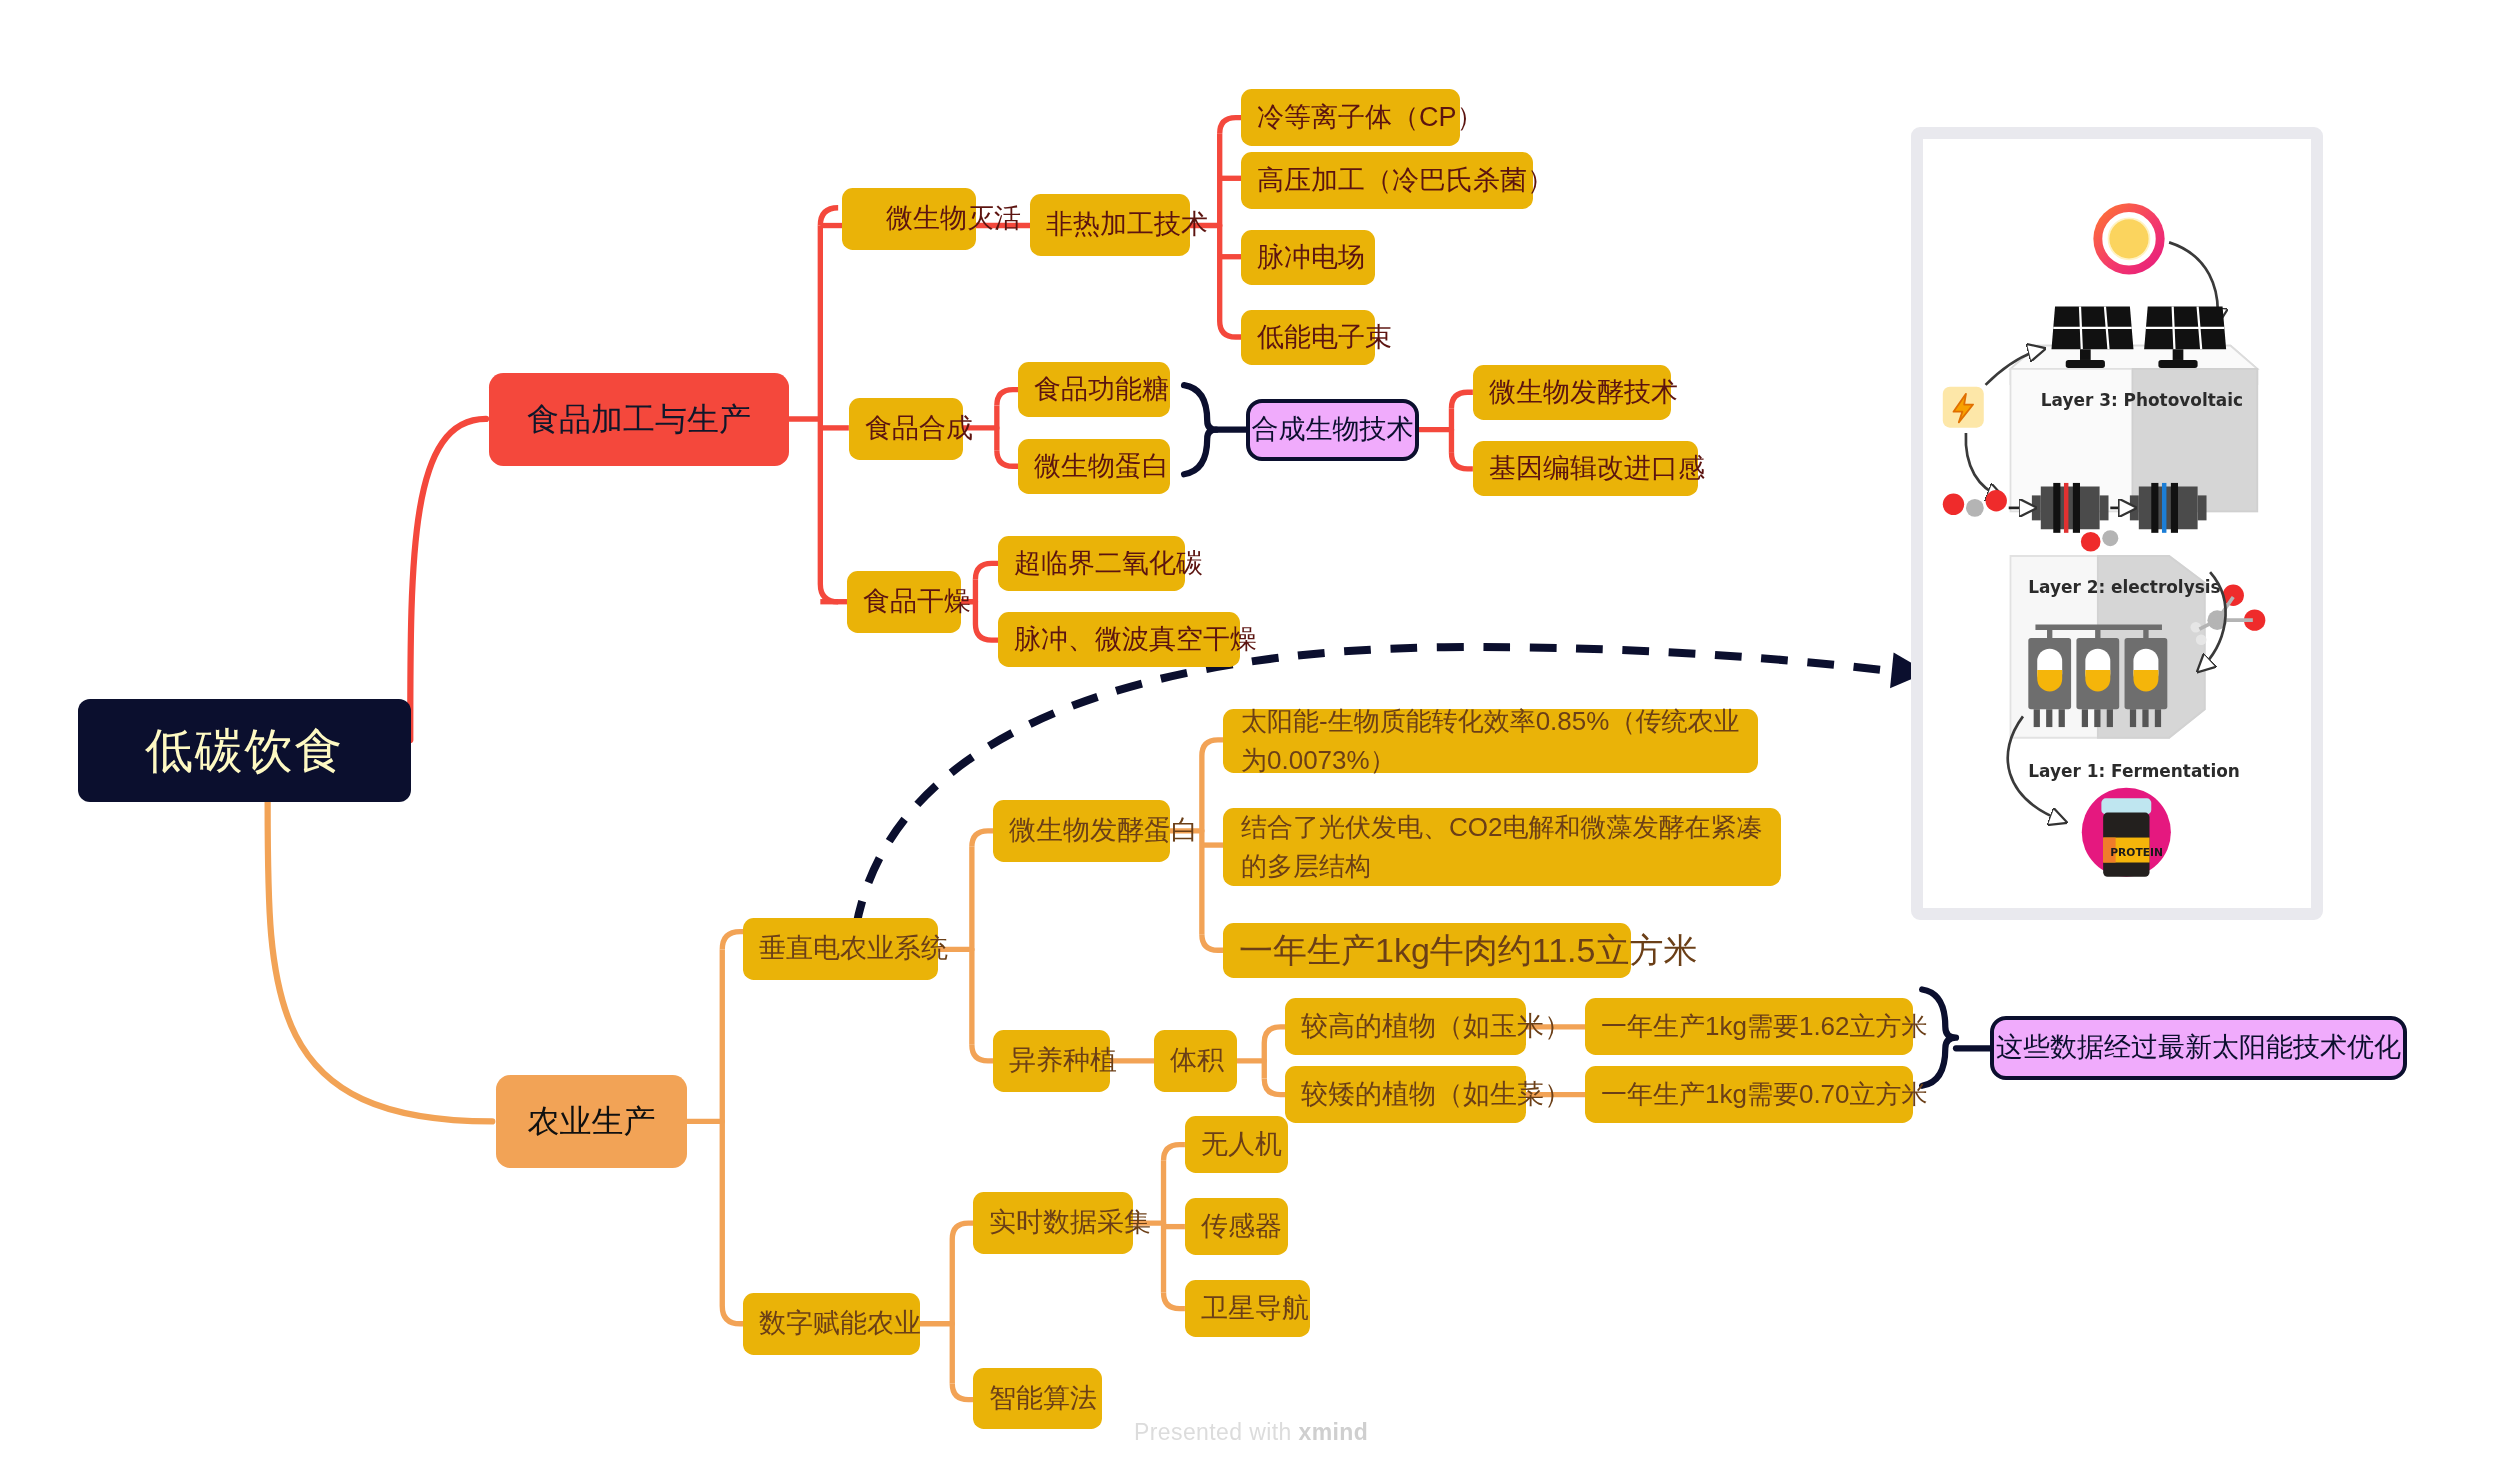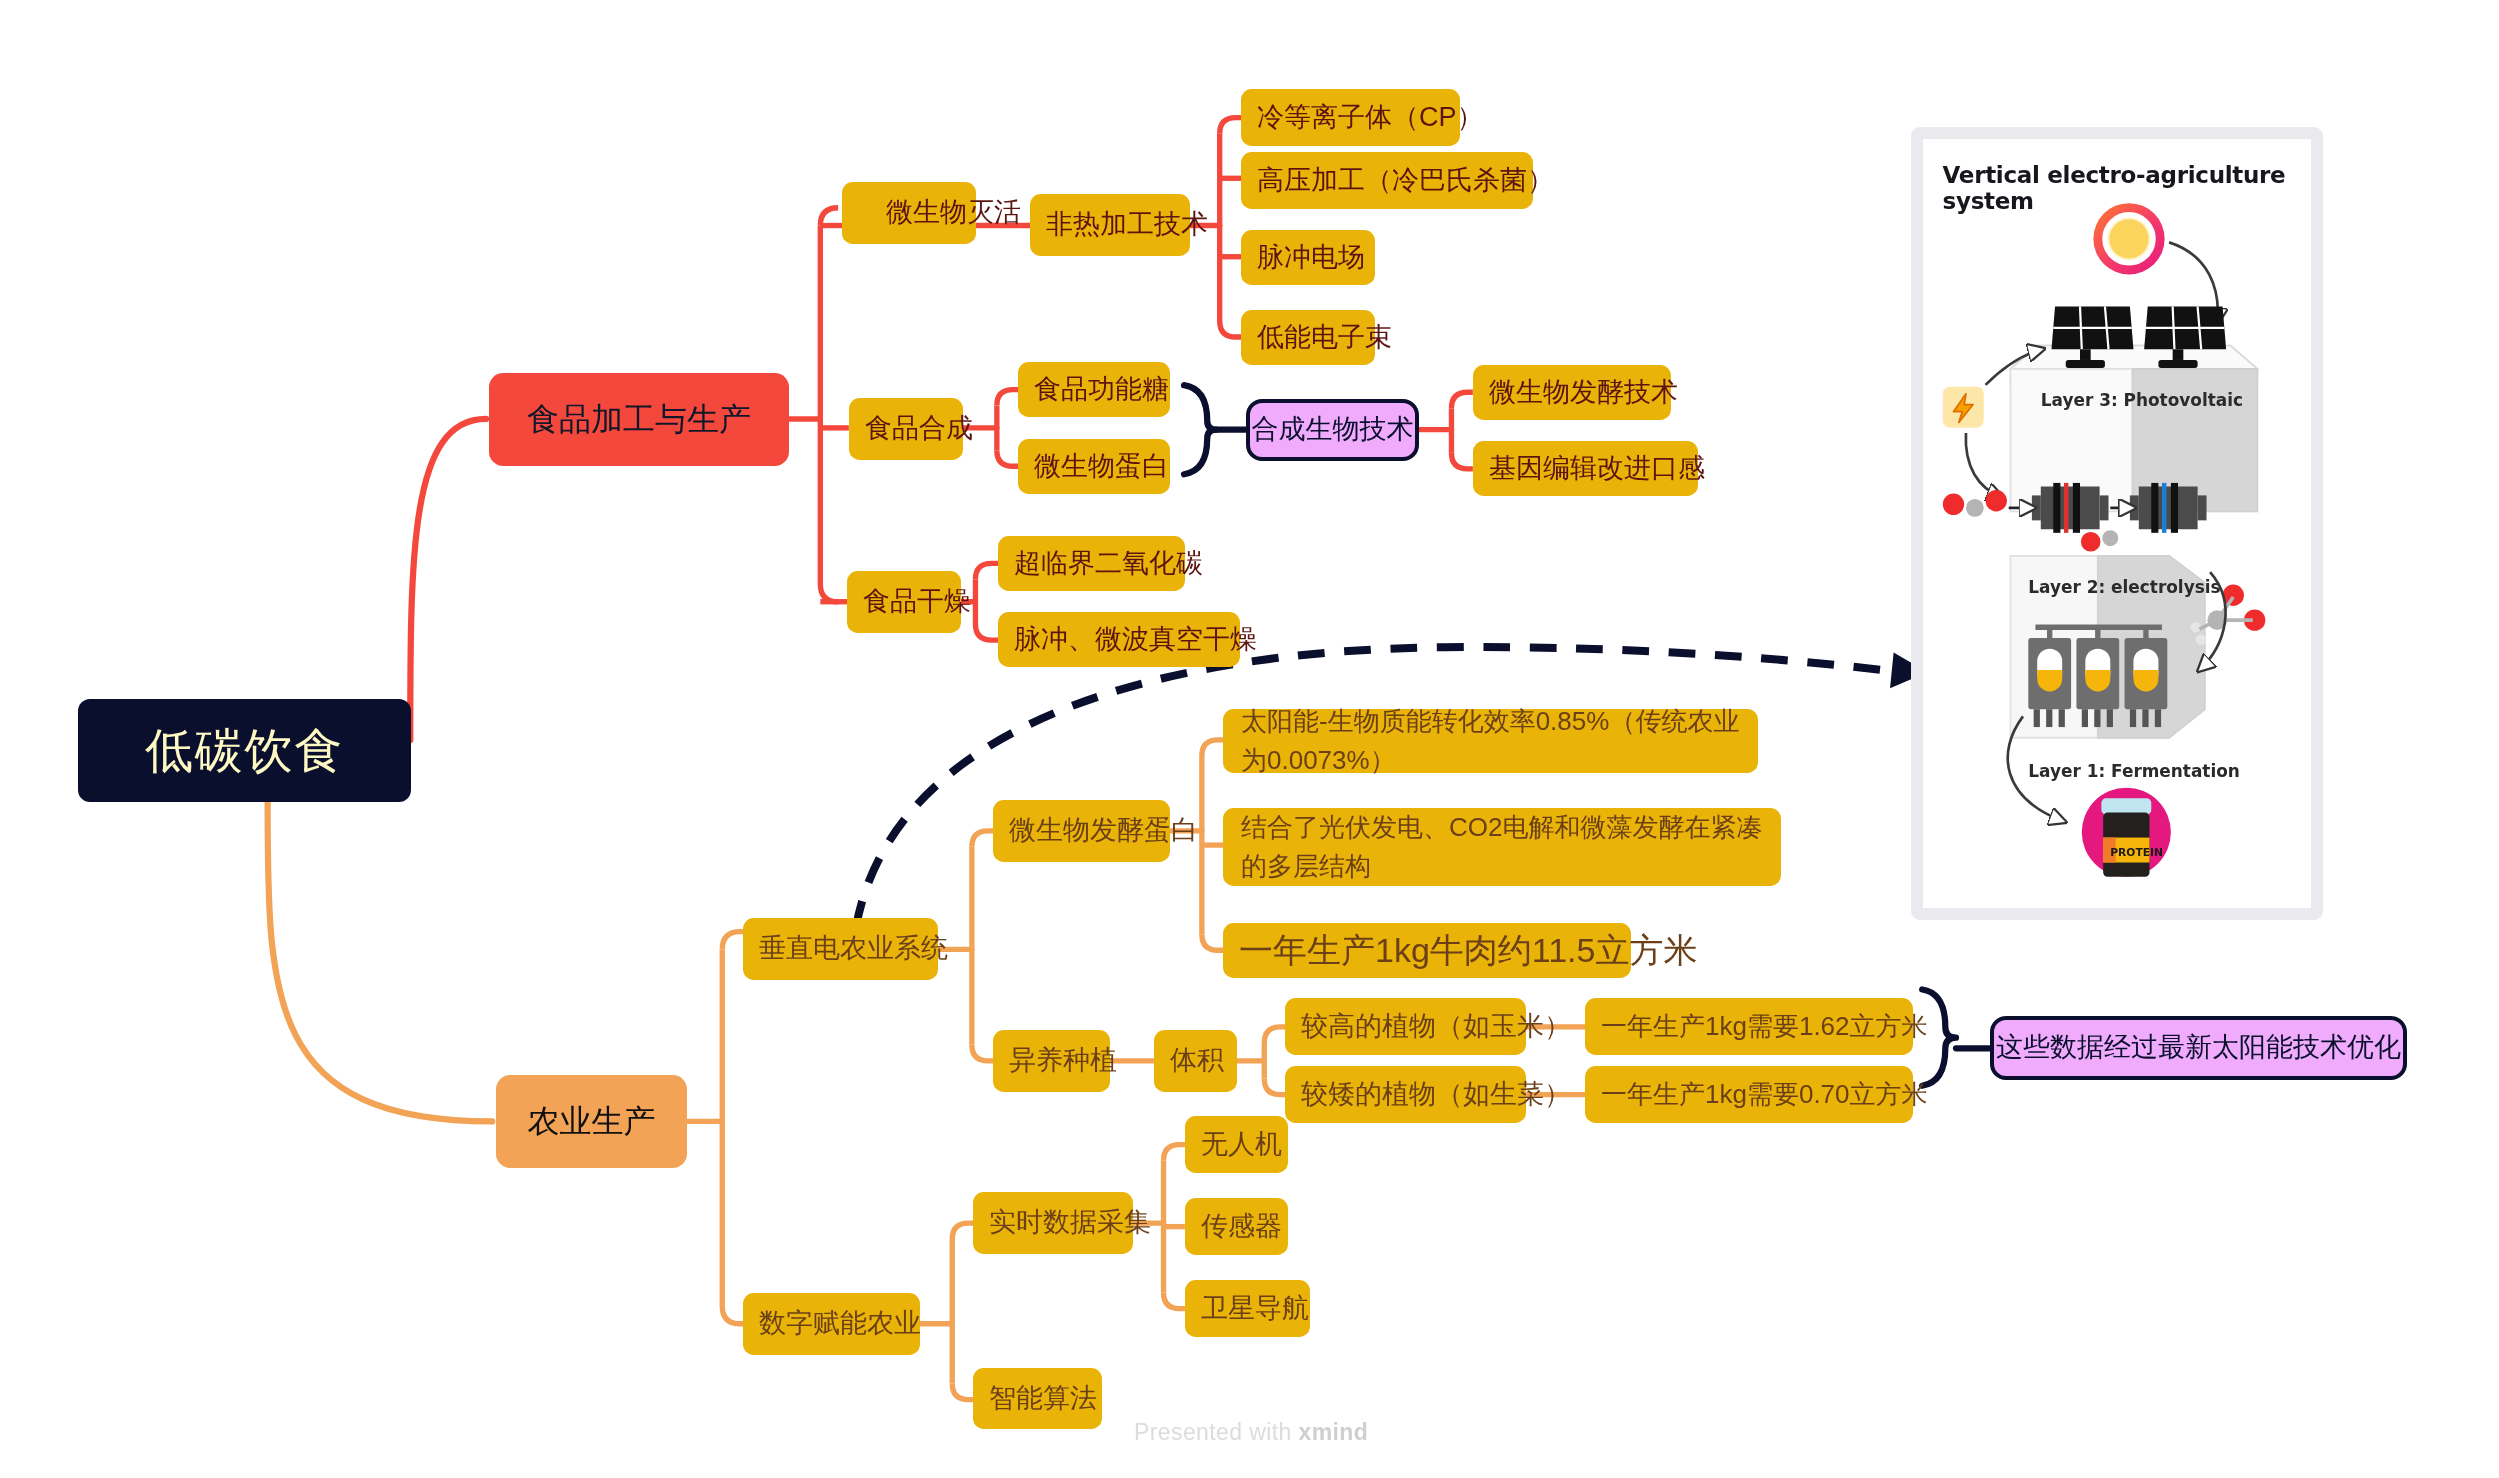--- a/index.html
+++ b/index.html
@@ -124,21 +124,21 @@
   </div>
 
   <div class="node n-red-main" style="left:489px;top:373px;width:300px;height:93px;">
     <span>食品加工与生产</span>
   </div>
 
   <div class="node n-orange-main" style="left:496px;top:1075px;width:191px;height:93px;">
     <span>农业生产</span>
   </div>
 
-  <div class="node n-red" style="left:842px;top:182px;width:134px;height:62px;padding-left:44px;">
+  <div class="node n-red" style="left:842px;top:188px;width:134px;height:62px;padding-left:44px;">
     <span>微生物灭活</span>
   </div>
   <div class="node n-red" style="left:1030px;top:194px;width:160px;height:62px;">
     <span>非热加工技术</span>
   </div>
 
   <div class="node n-red" style="left:1241px;top:89px;width:219px;height:57px;">
     <span>冷等离子体（CP）</span>
   </div>
   <div class="node n-red" style="left:1241px;top:152px;width:292px;height:57px;">
@@ -235,21 +235,20 @@
   </div>
   <div class="node n-orange" style="left:1185px;top:1198px;width:103px;height:57px;">
     <span>传感器</span>
   </div>
   <div class="node n-orange" style="left:1185px;top:1280px;width:125px;height:57px;">
     <span>卫星导航</span>
   </div>
 
   <div class="imgframe" style="left:1911px;top:127px;width:412px;height:793px;">
 
-    <div class="imgtitle" style="left:19.6px;top:23px;">Vertical electro-agriculture system</div>
 
     <svg viewBox="0 0 462 890" width="412" height="793" style="position:absolute;left:0;top:0;">
       <defs>
         <linearGradient id="sung" x1="0" y1="0" x2="1" y2="1">
           <stop offset="0%" stop-color="#ff7a2d"></stop>
             <stop offset="55%" stop-color="#f43a6b"></stop>
           <stop offset="100%" stop-color="#e5187f"></stop>
         </linearGradient>
         <marker id="ah" viewBox="0 0 10 10" refX="8" refY="5" markerWidth="7" markerHeight="7" orient="auto">
           <path d="M 0 0 L 10 5 L 0 10 z" fill="#fff" stroke="#333" stroke-width="1.2"></path>

